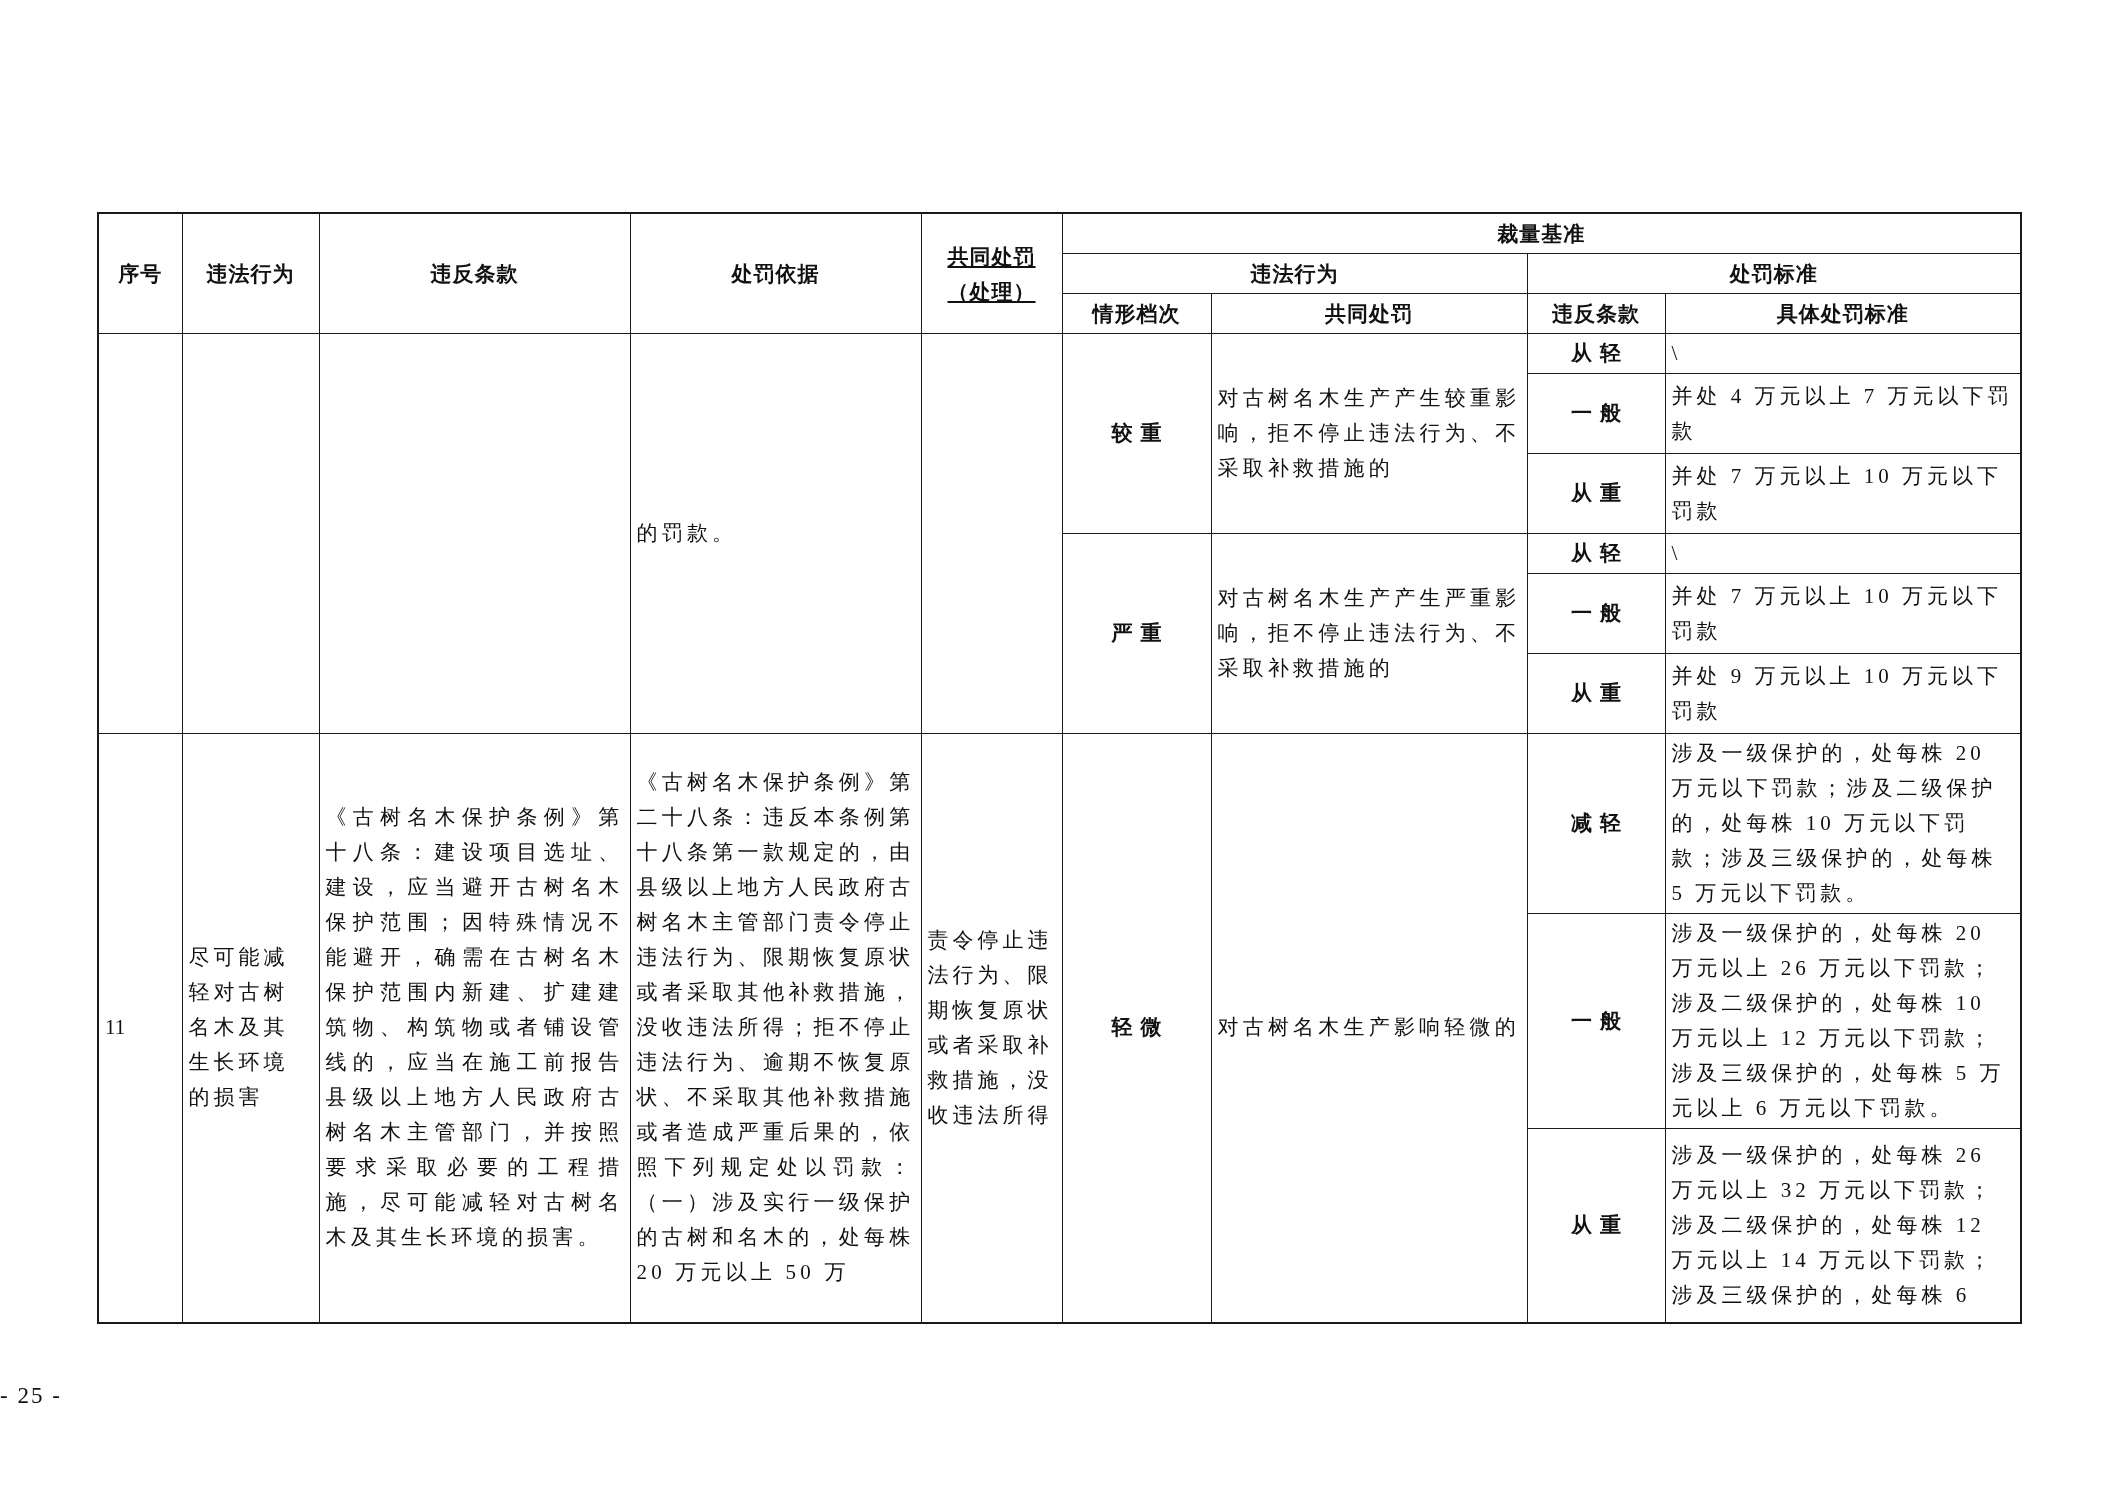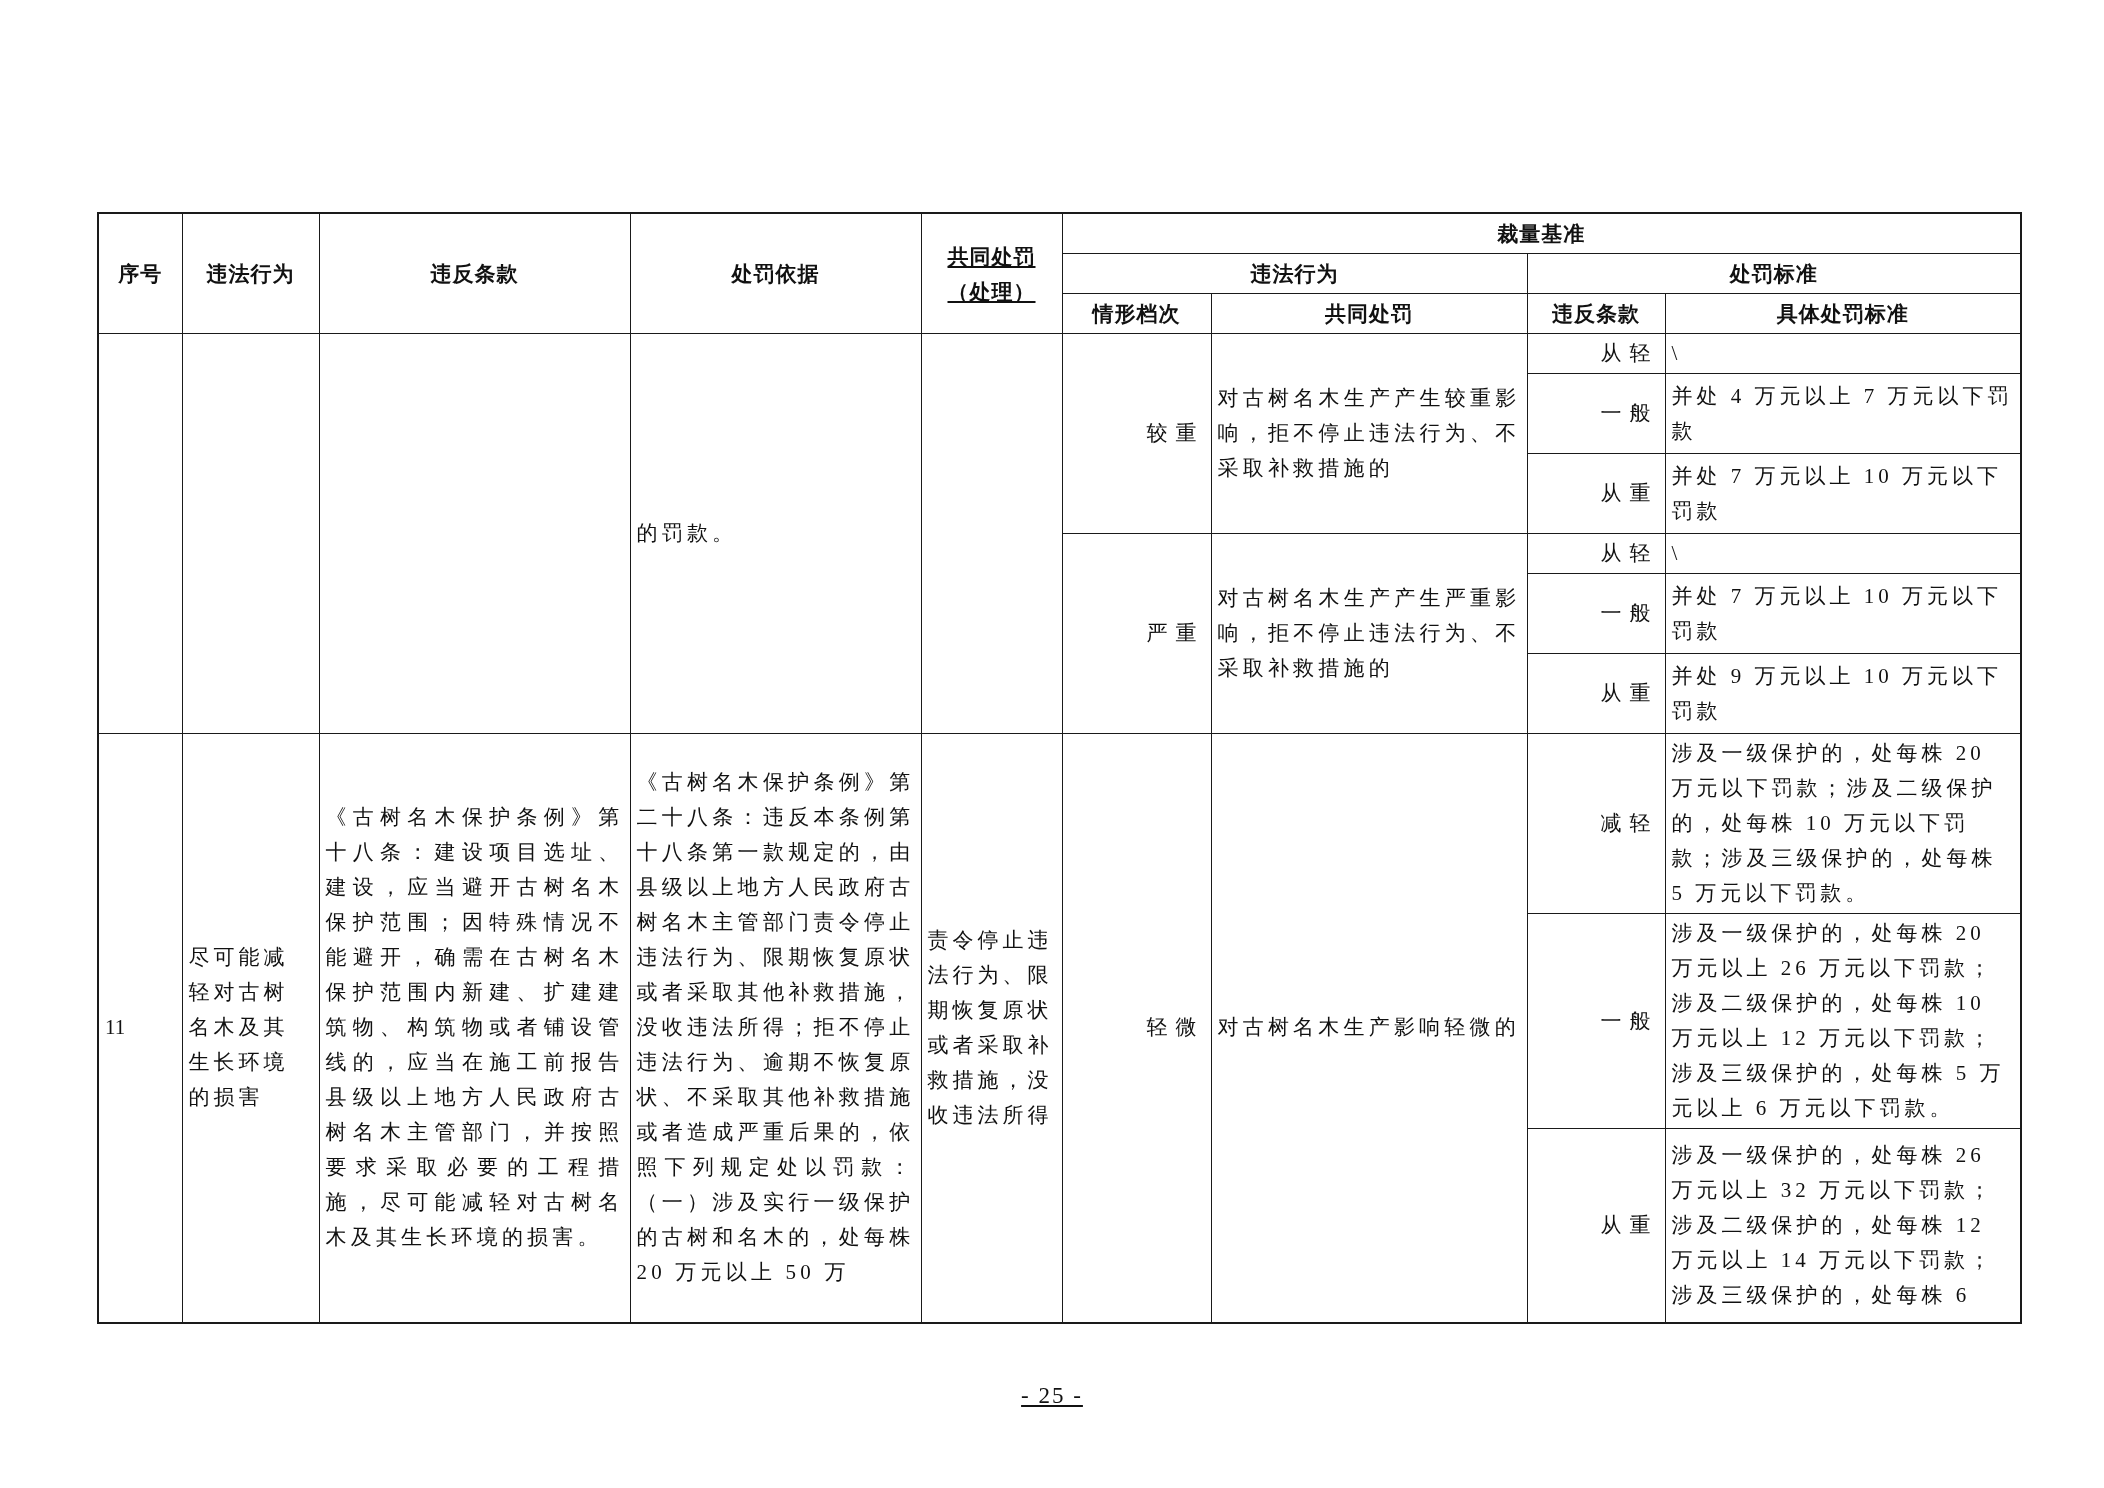--- a/index.html
+++ b/index.html
@@ -30,23 +30,24 @@
     font-family:"Liberation Sans","DejaVu Sans",sans-serif;
     font-weight:bold;
     font-size:22px;
     text-align:center;
     letter-spacing:1px;
     line-height:30px;
     margin-left:24px;
   }
   th.hdr-multiline{white-space:pre-line;text-decoration:underline;}
   td.stage{
-    text-align:right;
+    text-align:center;
     letter-spacing:8px;
     text-indent:8px;
+    font-weight:bold;
   }
   td.longtext{
     text-align:justify;
     letter-spacing:4.2px;
     line-height:33px;
     padding:6px 11px;
   }
   td.v-top{vertical-align:top;}
   td.serial{
     text-align:left;
@@ -61,24 +62,23 @@
   td.standard{
     text-align:left;
     letter-spacing:4px;
     line-height:35px;
     padding:6px 12px;
   }
   .footer{
     position:absolute;
     left:0;right:0;
     top:1383px;
-    text-align:center;
+    text-align:left;
     font-size:23px;
     letter-spacing:2px;
-    text-decoration:underline;
   }
 </style>
 </head>
 <body>
 
 <div class="page">
 
   <table class="rule">
     <colgroup>
       <col style="width:84px">

